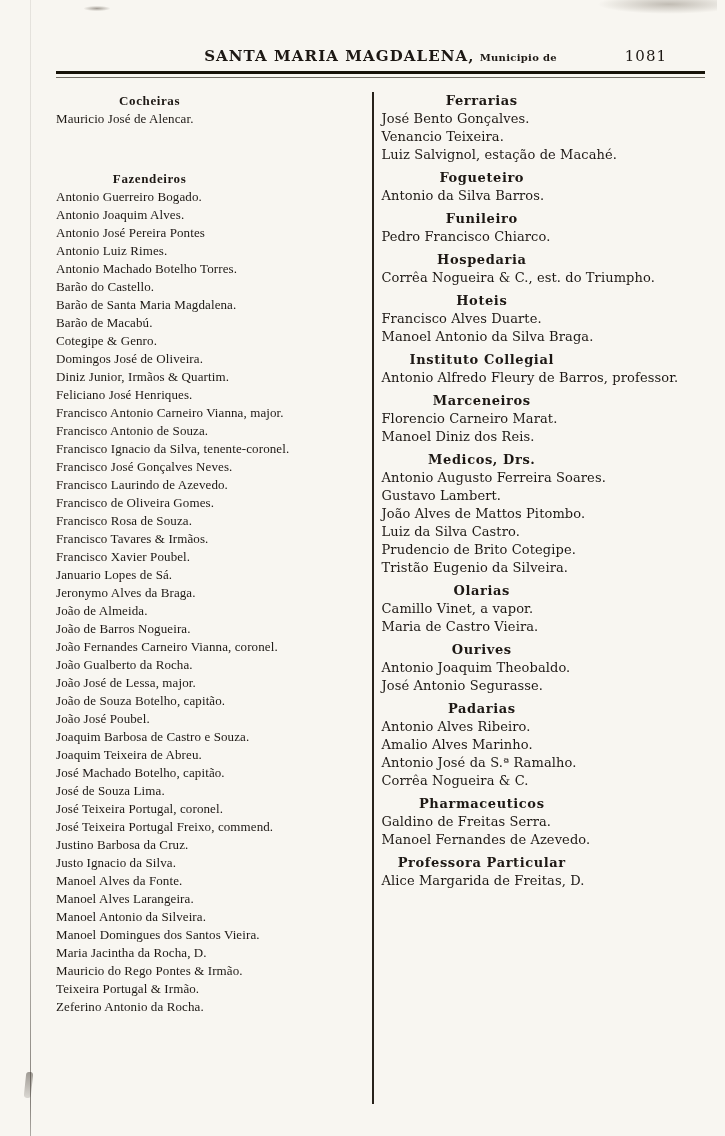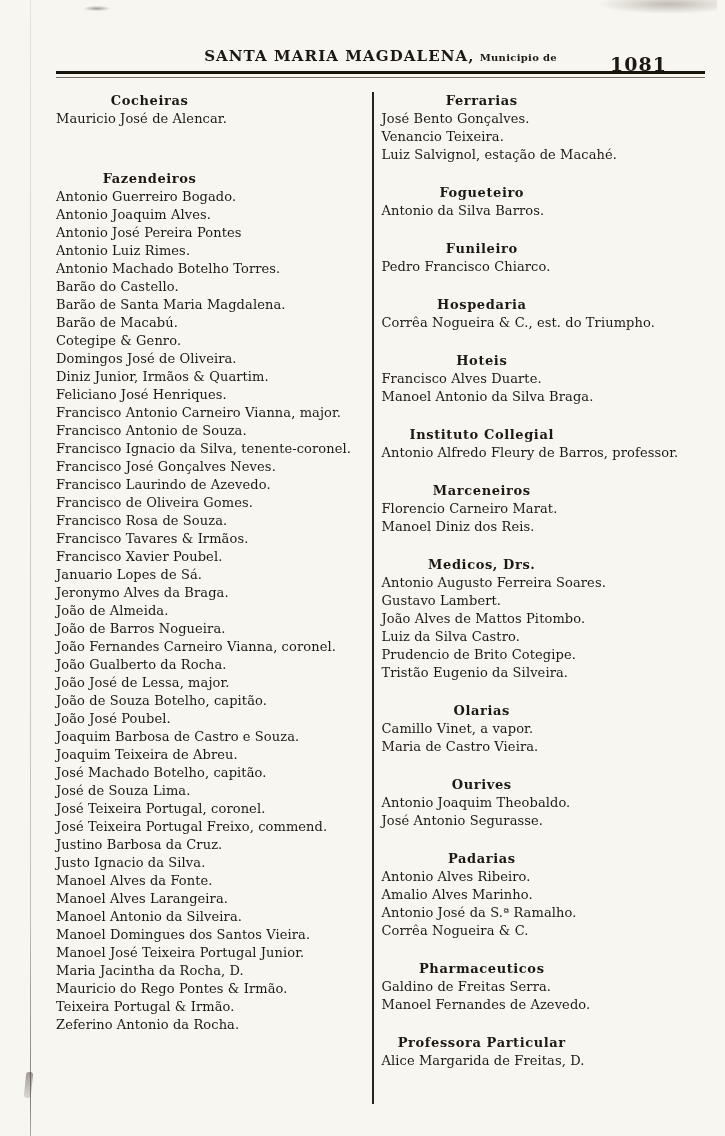--- a/index.html
+++ b/index.html
@@ -67,40 +67,40 @@
     font-size: 15px;
     letter-spacing: 1.1px;
   }
   .title-rest {
     font-weight: bold;
     font-size: 10px;
     letter-spacing: .3px;
   }
   .page-number {
     position: absolute;
-    right: 38px; top: 7px;
-    font-size: 19px;
+    right: 38px; top: 1px;
+    font-size: 15px;
     letter-spacing: 1px;
-    font-weight: bold;
+    font-weight: normal;
   }
   .header-rule {
     margin-top: 5px;
     height: 7px;
     border-top: 3px solid #171309;
     border-bottom: 1px solid rgba(23, 19, 9, .6);
   }
   
   .columns {
     display: flex;
     margin-top: 14px;
     min-height: 1012px;
     align-items: stretch;
   }
   .column { min-width: 0; }
-  #col-0 { width: 316px; flex: none; padding-right: 14px; }
+  #col-0 { width: 316px; flex: none; padding-right: 14px; font-family: Liberation Serif, serif; }
   .column-divider {
     width: 1.5px;
     flex: none;
     background: #28221b;
   }
   #col-1 { flex: 1; padding-left: 8px; }
   .heading {
     margin: 0;
     font-size: 13px;
     font-weight: bold;
@@ -111,21 +111,21 @@
     white-space: nowrap;
   }
   .entry {
     margin: 0;
     font-size: 13px;
     line-height: 18px;
     letter-spacing: .1px;
     white-space: nowrap;
   }
   #col-0 .section + .section { margin-top: 42px; }
-  #col-1 .section + .section { margin-top: 20px; }
+  #col-1 .section + .section { margin-top: 5px; }
 </style>
 </head>
 <body>
 
 <div class="page">
   <div class="scan-edge-left"></div>
   <div class="scan-smudge-top"></div>
   <div class="scan-speck-topleft"></div>
   <div class="scan-mark-bottom"></div>
 
@@ -181,21 +181,20 @@
           <p class="entry">José Machado Botelho, capitão.</p>
           <p class="entry">José de Souza Lima.</p>
           <p class="entry">José Teixeira Portugal, coronel.</p>
           <p class="entry">José Teixeira Portugal Freixo, commend.</p>
           <p class="entry">Justino Barbosa da Cruz.</p>
           <p class="entry">Justo Ignacio da Silva.</p>
           <p class="entry">Manoel Alves da Fonte.</p>
           <p class="entry">Manoel Alves Larangeira.</p>
           <p class="entry">Manoel Antonio da Silveira.</p>
           <p class="entry">Manoel Domingues dos Santos Vieira.</p>
-          <p class="entry">Manoel José Teixeira Portugal Junior.</p>
           <p class="entry">Maria Jacintha da Rocha, D.</p>
           <p class="entry">Mauricio do Rego Pontes &amp; Irmão.</p>
           <p class="entry">Teixeira Portugal &amp; Irmão.</p>
           <p class="entry">Zeferino Antonio da Rocha.</p>
         </div>
       </section>
     <div class="column-divider"></div>
     <section class="column" id="col-1">
         <div class="section">
           <h3 class="heading">Ferrarias</h3>

